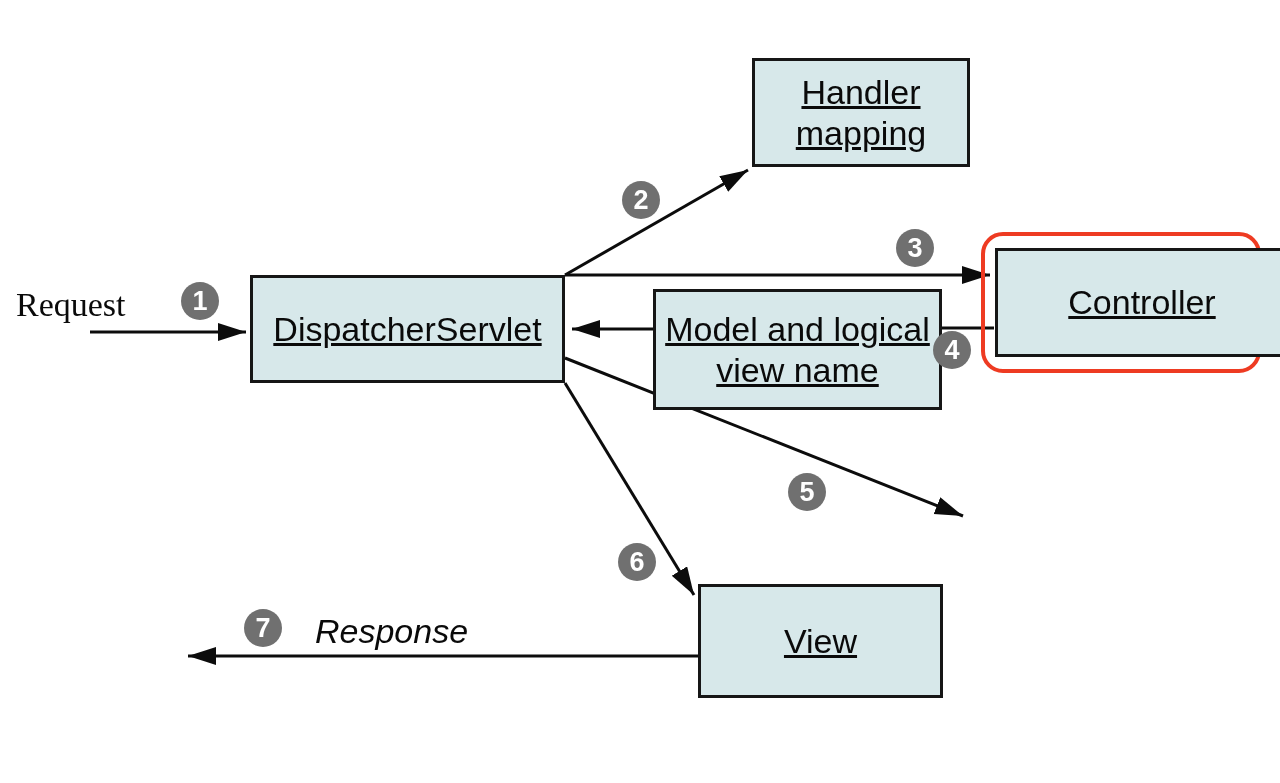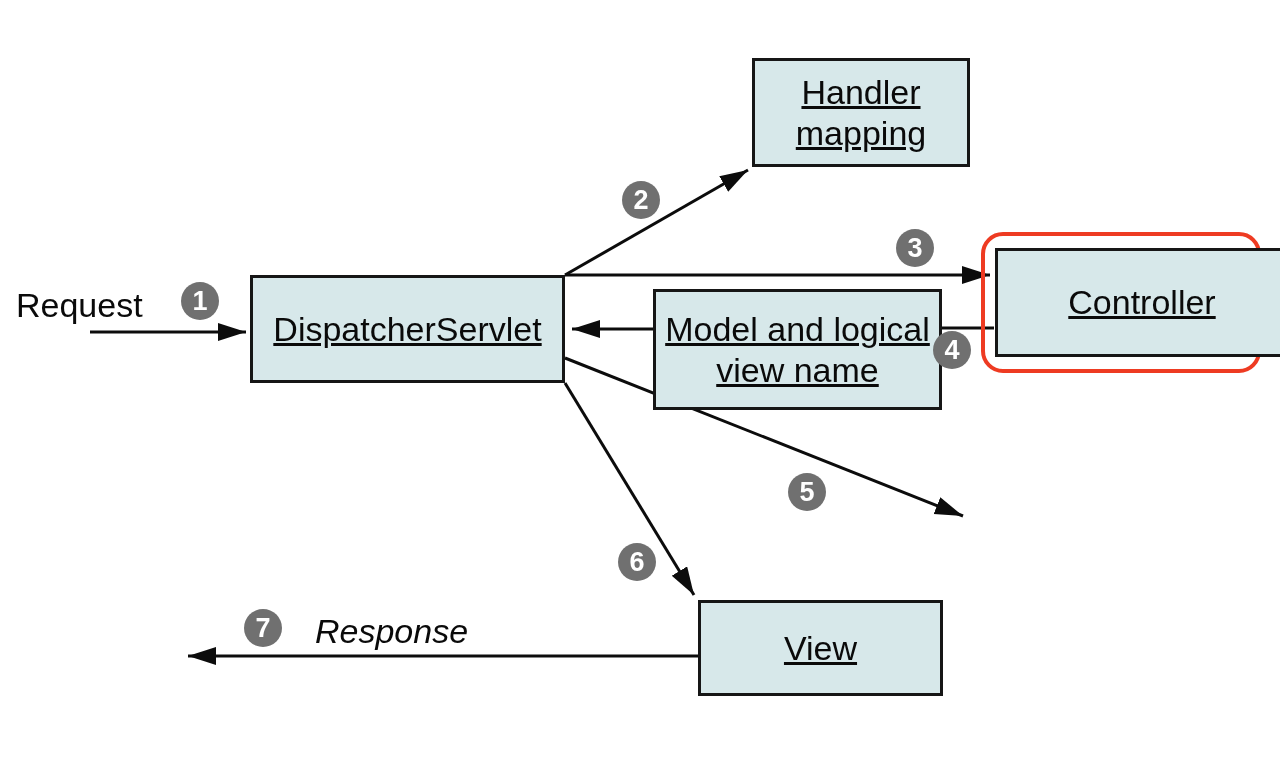--- a/index.html
+++ b/index.html
@@ -117,28 +117,28 @@
   <div class="node" style="left:653px;top:289px;width:289px;height:121px;">
     <span class="node-label">Model and logical
 view name</span>
   </div>
 
   <div class="node" style="left:995px;top:248px;width:294px;height:109px;">
     <span class="node-label">Controller</span>
   </div>
 
 
-  <div class="node" style="left:698px;top:600px;width:245px;height:96px;text-align:center;">
+  <div class="node" style="left:698px;top:584px;width:245px;height:114px;text-align:center;">
     <span class="node-label">View</span>
   </div>
 
   <div class="step-badge" style="left:181px;top:282px;">1</div>
   <div class="step-badge" style="left:622px;top:181px;">2</div>
   <div class="step-badge" style="left:896px;top:229px;">3</div>
   <div class="step-badge" style="left:933px;top:331px;">4</div>
   <div class="step-badge" style="left:788px;top:473px;">5</div>
   <div class="step-badge" style="left:618px;top:543px;">6</div>
   <div class="step-badge" style="left:244px;top:609px;">7</div>
 
-  <div class="flow-label" style="left:16px;top:288px;">Request</div>
+  <div class="flow-label" style="left:16px;top:288px;font-family:Liberation Serif, serif;">Request</div>
   <div class="flow-label" style="left:315px;top:614px;font-style:italic;">Response</div>
 
 </div>
 
 </body></html>

